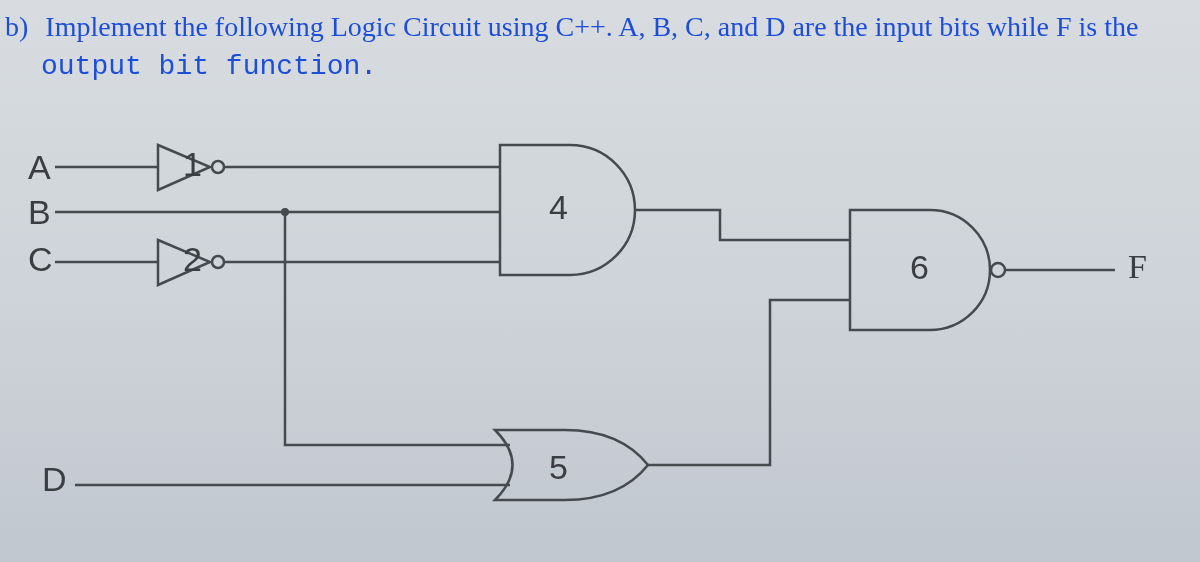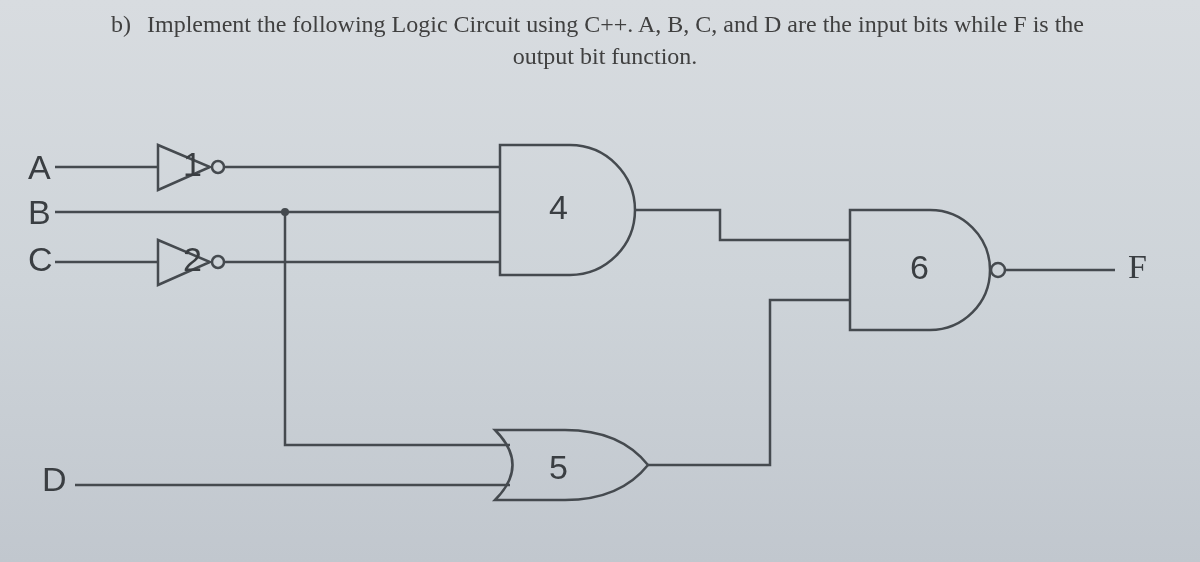--- a/index.html
+++ b/index.html
@@ -9,24 +9,23 @@
       background: linear-gradient(180deg, #d8dce0 0%, #ced4d9 50%, #c1c7ce 100%);
       font-family: Georgia, 'Times New Roman', serif;
       position: relative;
       overflow: hidden;
     }
     .question-text {
       position: absolute;
       top: 8px;
       left: 5px;
       right: 10px;
-      font-size: 24px;
-      color: #404040;
+      font-size: 28px;
+      color: #1d4ed8;
       line-height: 1.35;
-      text-align: center;
     }
     .question-label {
       display: inline-block;
       margin-right: 10px;
     }
     .circuit-container {
       position: absolute;
       top: 90px;
       left: 0;
       width: 1200px;
@@ -54,21 +53,21 @@
     svg { overflow: visible; }
     .wire { stroke: #454a4f; stroke-width: 2.5; fill: none; }
     .gate-shape { stroke: #454a4f; stroke-width: 2.5; fill: none; }
   </style>
 </head>
 <body>
 
 <div class="question-text">
   <span class="question-label">b)</span>
   <span>Implement the following Logic Circuit using C++. A, B, C, and D are the input bits while F is the</span><br>
-  <span style="margin-left:15px; display:inline-block;">output bit function.</span>
+  <span style="margin-left:36px; display:inline-block;font-family:Liberation Mono, monospace;">output bit function.</span>
 </div>
 
 <div class="circuit-container">
 
   <div class="input-label" style="top:58px; left:28px;">A</div>
   <div class="input-label" style="top:103px; left:28px;">B</div>
   <div class="input-label" style="top:150px; left:28px;">C</div>
   <div class="input-label" style="top:370px; left:42px;">D</div>
 
   <div class="gate-number" style="top:55px; left:183px;">1</div>

